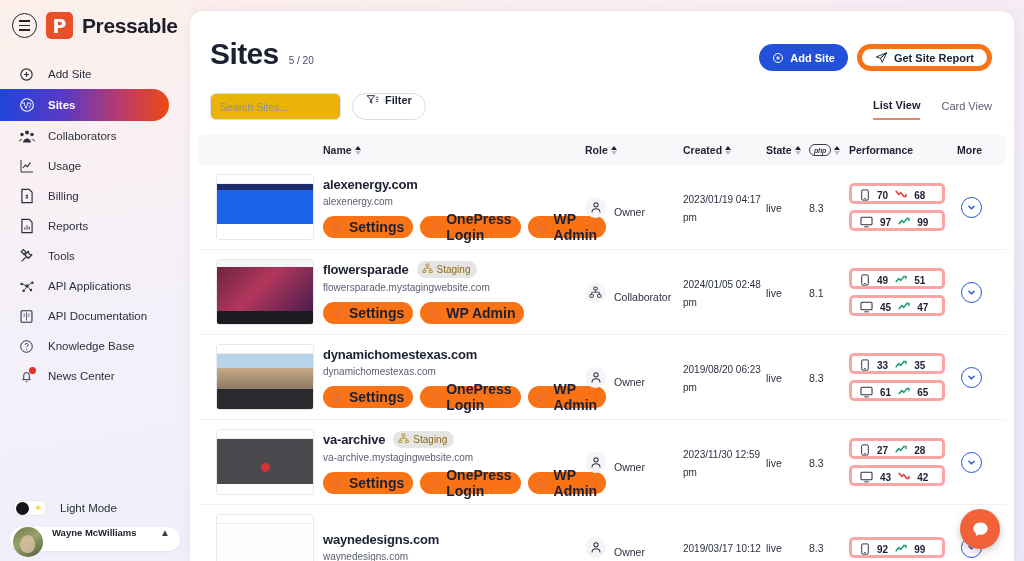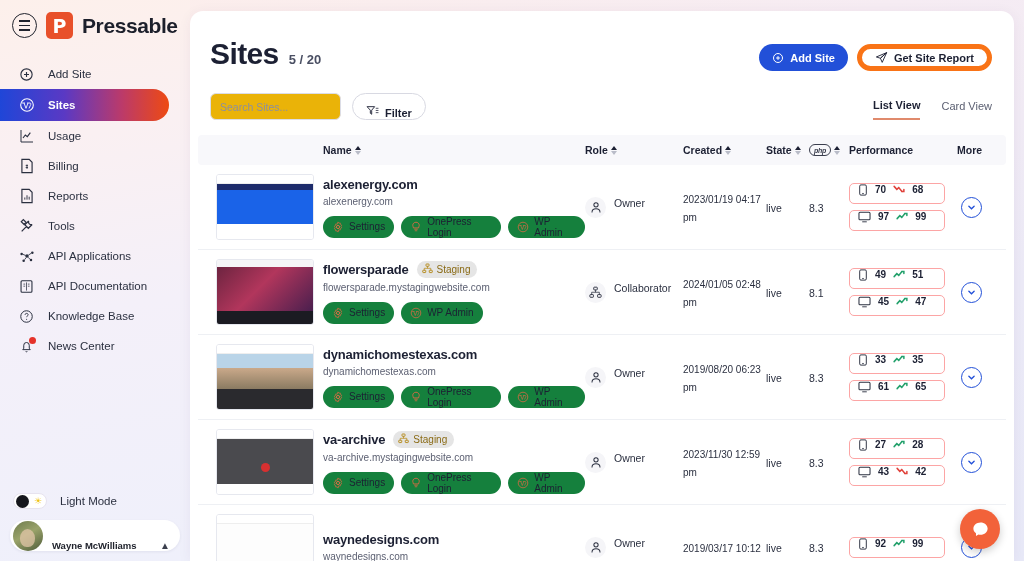--- a/index.html
+++ b/index.html
@@ -71,23 +71,23 @@
   .toggle {
     width: 34px; height: 16px; border-radius: 10px;
     background: #ffffff; border: 1px solid #e7e3ef;
     display: flex; align-items: center; padding: 0 2px; position: relative;
   }
   .toggle .knob { width: 13px; height: 13px; border-radius: 50%; background: #15161c; }
   .toggle .sun { position: absolute; right: 4px; top: 3px; color: #f0c419; font-size: 9px; line-height: 1; }
   .lightmode-label { font-size: 11.5px; color: #2b3040; }
 
   .user-card {
-    margin: 0 10px 10px 10px; height: 31px;
+    margin: 0 10px 10px 10px; height: 24px;
     background: #fff; border-radius: 18px;
-    display: flex; align-items: flex-end; gap: 9px; padding: 0 10px 0 3px;
+    display: flex; align-items: flex-start; gap: 9px; padding: 0 10px 0 3px;
     box-shadow: 0 1px 3px rgba(35,30,70,0.07); cursor: pointer;
   }
   .avatar {
     width: 30px; height: 30px; border-radius: 50%; flex: none;
     background: linear-gradient(150deg, #6d7a4c 0%, #9aa36a 45%, #4d5a39 100%);
     overflow: hidden; position: relative;
   }
   .avatar::after {
     content: ""; position: absolute; left: 7px; top: 8px;
     width: 15px; height: 18px; border-radius: 50% 50% 45% 45%;
@@ -103,21 +103,21 @@
     background: #fff; border-radius: 13px 13px 0 0;
     box-shadow: 0 2px 14px rgba(60,40,90,0.06);
     overflow: hidden;
   }
   .page-head {
     display: flex; align-items: flex-start; justify-content: space-between;
     padding: 26px 22px 0 20px;
   }
   .title-wrap { display: flex; align-items: baseline; gap: 10px; }
   .page-title { font-size: 30px; font-weight: bold; color: #1c2033; letter-spacing: -0.6px; }
-  .count-badge { font-size: 13px; font-weight: bold; color: #4a4f63; }
+  .count-badge { font-size: 10px; font-weight: normal; color: #4a4f63; }
   .head-actions { display: flex; align-items: center; gap: 9px; padding-top: 7px; }
   .btn {
     height: 27px; border-radius: 14px; display: inline-flex; align-items: center;
     gap: 6px; padding: 0 13px; font-size: 11px; font-weight: bold; cursor: pointer;
     white-space: nowrap;
   }
   .btn-primary { background: #2250d8; color: #fff; }
   .btn-outline { background: #fff; color: #1c2033; border: 5px solid #f97316; }
   .btn svg { display: block; }
 
@@ -127,21 +127,21 @@
   }
   .search-input {
     width: 131px; height: 27px; border-radius: 6px;
     border: 1px solid #dcdde6; background: #eab308;
     font-size: 10.5px; color: #4c5163; padding: 0 9px;
     font-family: "Liberation Sans", sans-serif; outline: none;
   }
   .search-input::placeholder { color: #8b8fa0; }
   .filter-btn {
     height: 27px; border-radius: 14px; border: 1px solid #d8d9e2;
-    background: #fff; display: inline-flex; align-items: flex-end; gap: 6px;
+    background: #fff; display: inline-flex; align-items: flex-start; gap: 6px;
     padding: 0 13px; font-size: 11px; font-weight: bold; color: #1c2033; cursor: pointer;
   }
 
   .view-tabs {
     position: absolute; right: 22px; top: 88px;
     display: flex; align-items: center; gap: 21px;
   }
   .view-tab { font-size: 11px; color: #5c6072; cursor: pointer; padding-bottom: 7px; }
   .view-tab.active { color: #1c2033; font-weight: bold; border-bottom: 2px solid #e08a6c; }
 
@@ -194,39 +194,39 @@
   .name-line { display: flex; align-items: center; gap: 8px; }
   .staging {
     background: #e5e5e5; color: #8a6a14; font-size: 10px; font-weight: normal;
     border-radius: 9px; padding: 2px 7px 2px 5px;
     display: inline-flex; align-items: center; gap: 4px;
   }
   .site-url { font-size: 10px; color: #5c6072; margin-top: 4px; }
   .actions { display: flex; align-items: center; gap: 7px; margin-top: 9px; }
   .action {
     display: inline-flex; align-items: center; gap: 5px;
-    background: #15803d; border-radius: 13px; height: 22px; padding: 0 9px;
-    font-size: 10px; font-weight: normal; color: #1c2033; cursor: pointer;
+    background: #f97316; border-radius: 13px; height: 22px; padding: 0 9px;
+    font-size: 14px; font-weight: bold; color: #1c2033; cursor: pointer;
   }
   .action .ai { color: #e06a44; display: flex; }
 
-  .role-cell { display: flex; align-items: flex-start; gap: 8px; }
+  .role-cell { display: flex; align-items: flex-end; gap: 8px; }
   .role-ic {
     width: 21px; height: 21px; border-radius: 50%; background: #f5f5f8;
     display: flex; align-items: center; justify-content: center; flex: none;
   }
   .role-txt { font-size: 10.5px; color: #2b3040; }
   .created-txt { font-size: 10px; color: #2b3040; line-height: 1.35; }
   .state-txt { font-size: 10.5px; color: #2b3040; }
   .php-txt { font-size: 10.5px; color: #2b3040; }
 
   .perf { display: flex; flex-direction: column; gap: 6px; }
   .perf-pill {
-    width: 96px; height: 21px; border-radius: 5px; border: 1px solid #fca5a5;
-    display: flex; align-items: flex-start; gap: 7px; padding: 0 8px;
+    width: 96px; height: 21px; border-radius: 5px; border: 3px solid #fca5a5;
+    display: flex; align-items: flex-end; gap: 7px; padding: 0 8px;
     font-size: 10px; font-weight: bold; color: #1c2033;
   }
   .perf-pill .dev { color: #2b3040; display: flex; }
   .trend-up { color: #22a06b; font-size: 10px; }
   .trend-dn { color: #e0413a; font-size: 10px; }
 
   .more-btn {
     width: 21px; height: 21px; border-radius: 50%;
     border: 1.3px solid #2250d8; color: #2250d8;
     display: flex; align-items: center; justify-content: center;
@@ -268,20 +268,32 @@
     <div class="nav-item active">
       <span class="nav-icon">
         <svg width="16" height="16" viewBox="0 0 24 24" fill="none" stroke="#fff" stroke-width="1.6">
             <circle cx="12" cy="12" r="9.5"></circle>
             <path d="M4 9h5M7.5 9l3 8 3-8M12 9h4.5c1.5 0 1.5 2 .6 3.6L15 17" stroke-width="1.3"></path>
           </svg>
       </span>
       <span class="nav-label">Sites</span>
     </div>
 
+    <div class="nav-item">
+      <span class="nav-icon">
+        <svg width="16" height="15" viewBox="0 0 24 22" fill="#2b3040">
+            <circle cx="12" cy="5" r="3"></circle>
+            <circle cx="4.5" cy="8" r="2.6"></circle>
+            <circle cx="19.5" cy="8" r="2.6"></circle>
+            <path d="M6 20c0-3.3 2.7-6 6-6s6 2.7 6 6z"></path>
+            <path d="M0 19c0-2.4 2-4.4 4.4-4.4h.8M23.9 19c0-2.4-2-4.4-4.4-4.4h-.8"></path>
+          </svg>
+      </span>
+      <span class="nav-label">Collaborators</span>
+    </div>
 
     <div class="nav-item">
       <span class="nav-icon">
         <svg width="16" height="16" viewBox="0 0 24 24" fill="none" stroke="#2b3040" stroke-width="1.7">
             <path d="M3 3v18h18" stroke-width="1.5"></path>
             <path d="M6 15l3.5-4.5 3 2.5L17 7"></path>
           </svg>
       </span>
       <span class="nav-label">Usage</span>
     </div>

